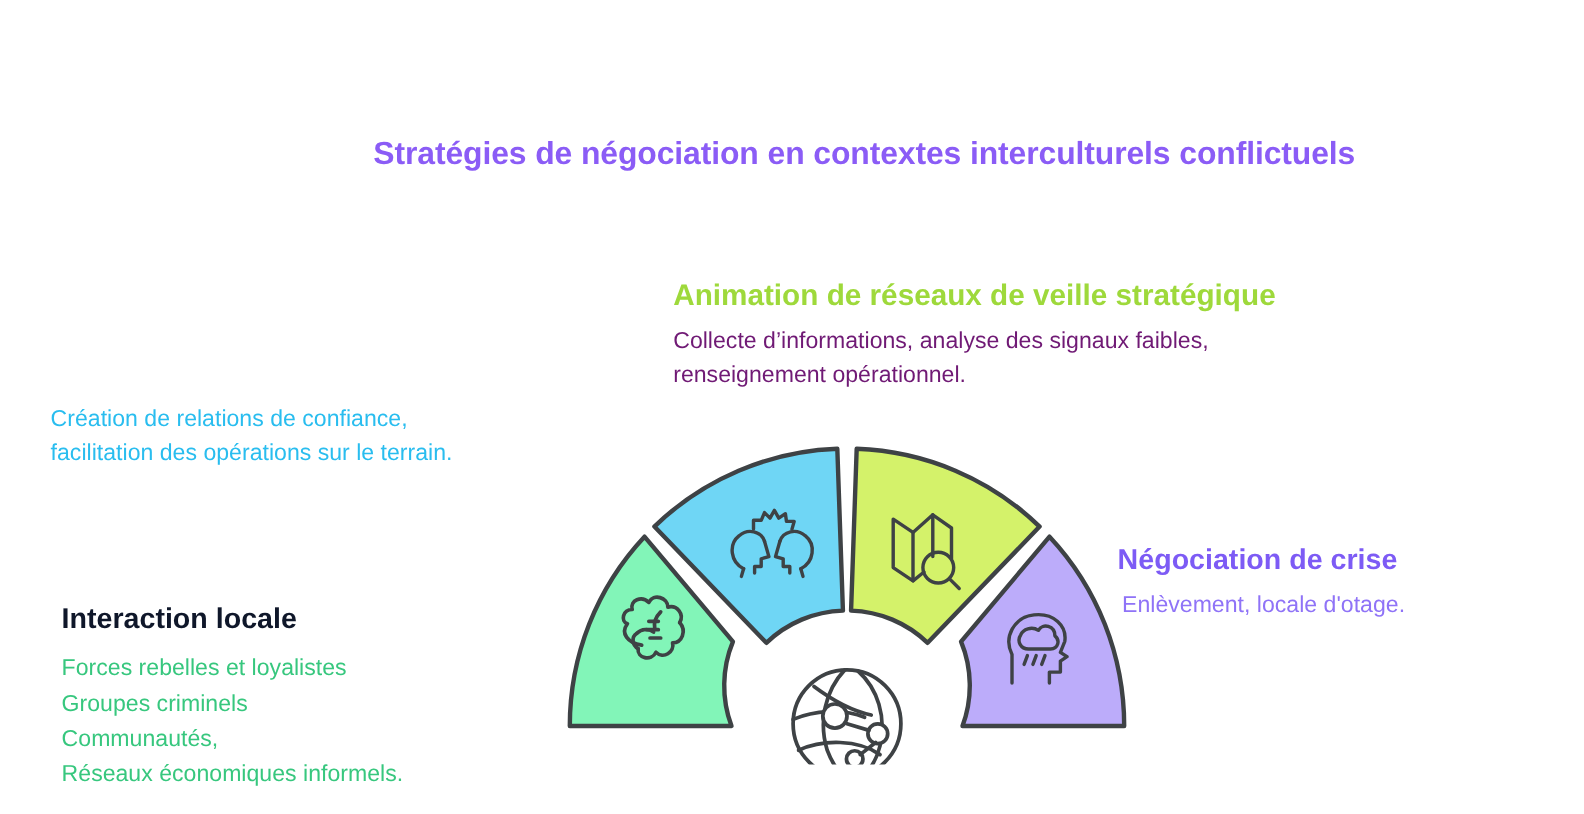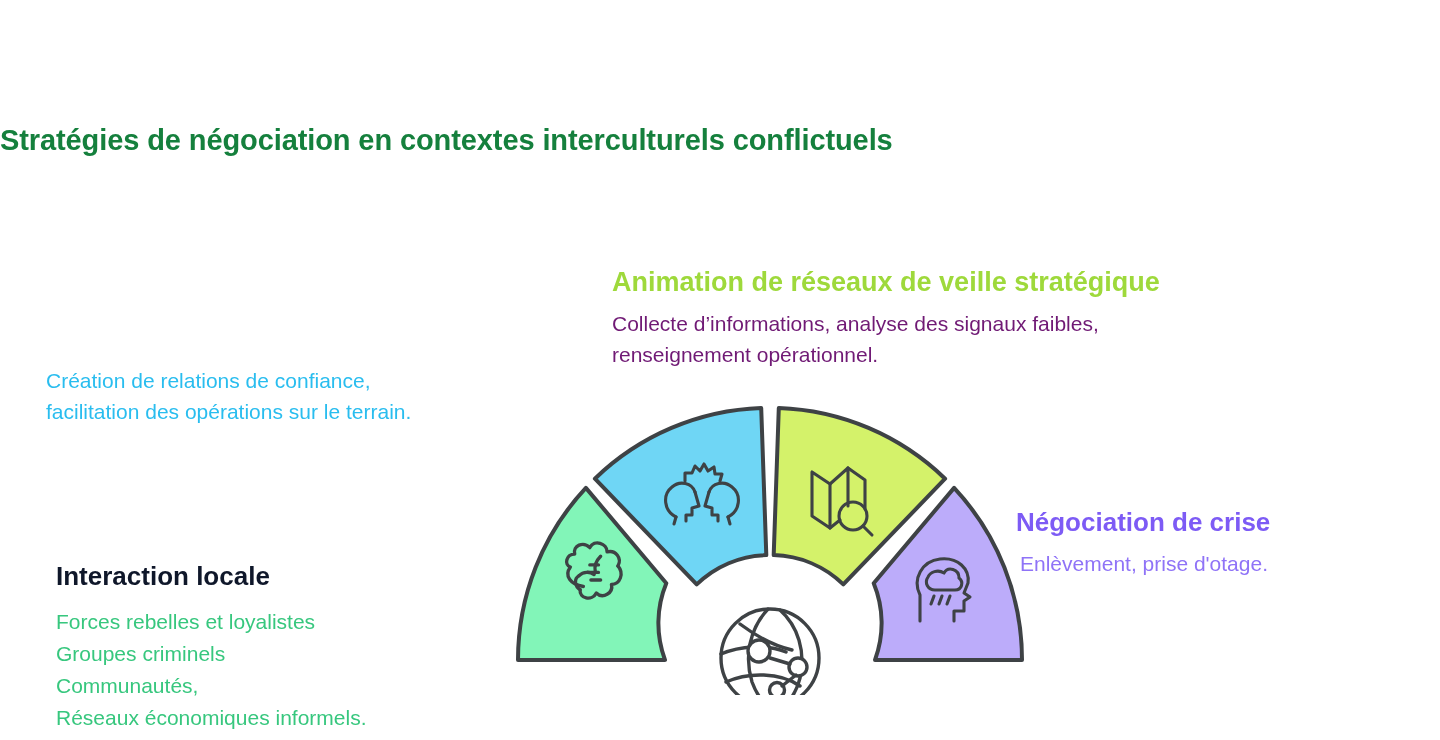--- a/index.html
+++ b/index.html
@@ -21,35 +21,35 @@
     position: absolute;
     inset: 0;
   }
 
   
   .page-title {
     position: absolute;
     left: 0;
     top: 104px;
     width: 1232px;
-    text-align: left;
+    text-align: right;
     font-size: 29px;
     font-weight: bold;
     letter-spacing: -0.1px;
-    color: #15803d;
+    color: #8b5cf6;
     line-height: 1.2;
   }
 
   
   .callout { position: absolute; }
   .callout .callout-title {
     font-size: 26px;
     font-weight: bold;
     line-height: 1.2;
-    margin: 18px 0 10px 0;
+    margin: 4px 0 10px 0;
     white-space: nowrap;
   }
   .callout .callout-body {
     font-size: 21px;
     font-weight: normal;
     line-height: 1.48;
     margin: 0;
     white-space: pre-line;
   }
 
@@ -119,21 +119,21 @@
   </div>
 
   <div class="callout" id="callout-veille">
     <p class="callout-title">Animation de réseaux de veille stratégique</p>
     <p class="callout-body">Collecte d’informations, analyse des signaux faibles,
 renseignement opérationnel.</p>
   </div>
 
   <div class="callout" id="callout-crise">
     <p class="callout-title">Négociation de crise</p>
-    <p class="callout-body">Enlèvement, prise d'otage.</p>
+    <p class="callout-body">Enlèvement, locale d'otage.</p>
   </div>
 
   <div id="diagram-wrap">
     <svg id="diagram-svg" width="560" height="300" viewBox="0 0 560 300">
 
       <g>
         <path class="seg" fill="#82F5B8" d="M 28.0 265.0
                  A 252 252 0 0 1 95.9 92.9
                  L 176.3 188.3
                  A 105 105 0 0 0 175.0 265.0

